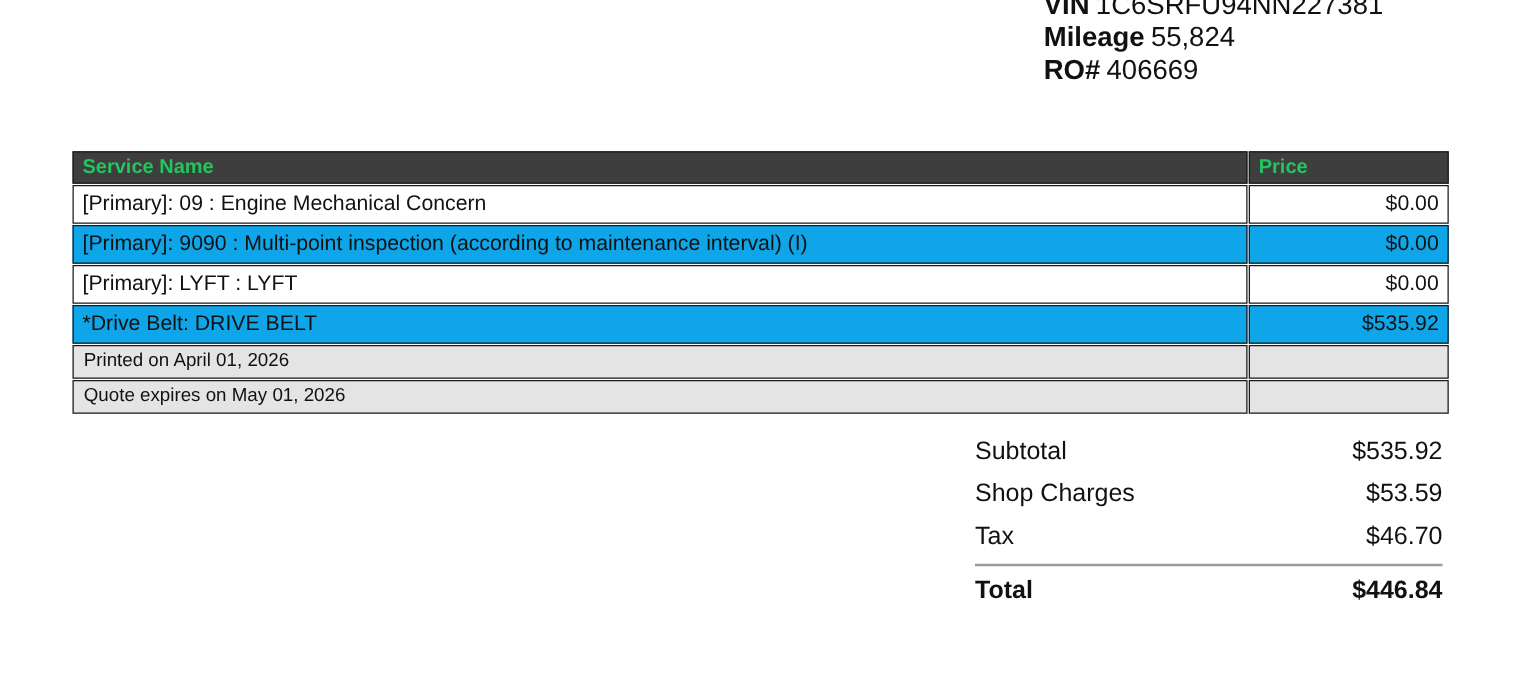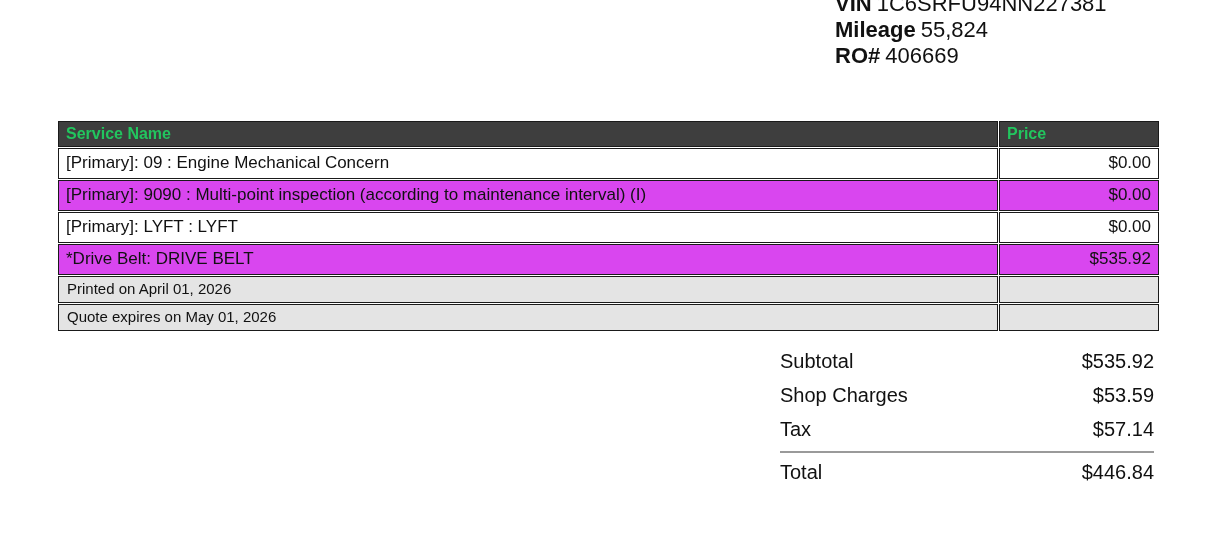--- a/index.html
+++ b/index.html
@@ -57,21 +57,21 @@
     line-height: 19px;
   }
   table.svc td {
     font-size: 17px;
     line-height: 22px;
     padding: 3px 7px 4px 7px;
     background: #ffffff;
   }
   table.svc col.c-price { width: 160px; }
   table.svc td.price { text-align: right; }
-  table.svc tr.alt td { background: #d946ef; }
+  table.svc tr.alt td { background: #0ea5e9; }
   table.svc tr.foot td {
     background: #e4e4e4;
     font-size: 15px;
     line-height: 18px;
     padding: 3px 8px 4px 8px;
   }
 
   
   .totals {
     position: absolute;
@@ -85,21 +85,21 @@
     justify-content: space-between;
     line-height: 24px;
     margin-bottom: 10px;
   }
   .totals .divider {
     border-top: 2px solid #9a9a9a;
     margin-top: 9px;
     margin-bottom: 7px;
   }
   .totals .trow.grand {
-    font-weight: normal;
+    font-weight: bold;
     margin-bottom: 12px;
   }
 </style>
 </head>
 <body>
 
 <div class="page">
 
   <div class="vehicle-info">
     <div>
@@ -156,21 +156,21 @@
     <div class="trow">
       <span>Subtotal</span>
       <span>$535.92</span>
     </div>
     <div class="trow">
       <span>Shop Charges</span>
       <span>$53.59</span>
     </div>
     <div class="trow">
       <span>Tax</span>
-      <span>$57.14</span>
+      <span>$46.70</span>
     </div>
     <div class="divider"></div>
     <div class="trow grand">
       <span>Total</span>
       <span>$446.84</span>
     </div>
   </div>
 
 </div>
 

